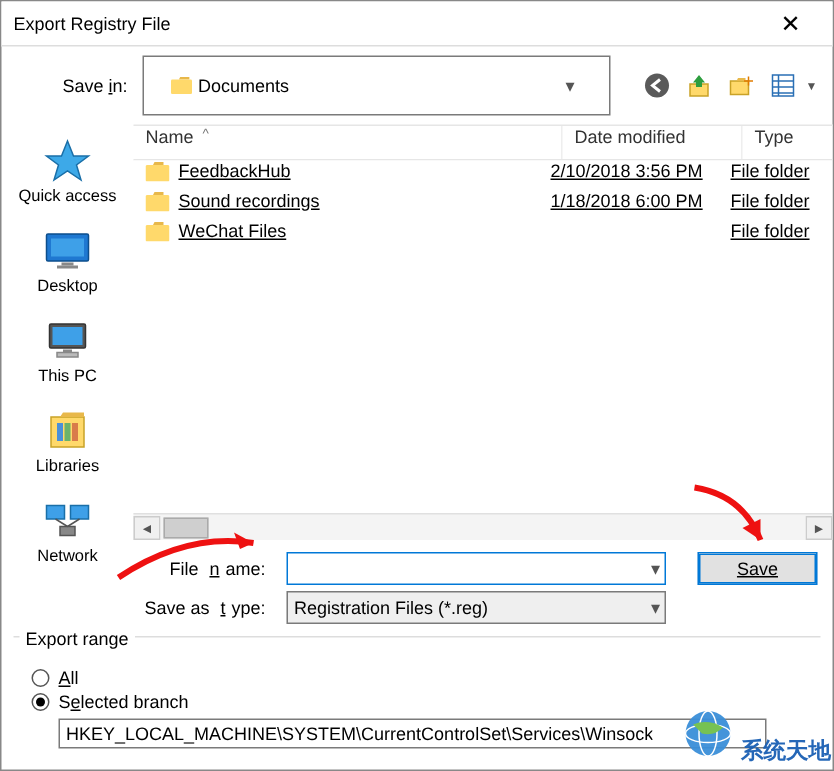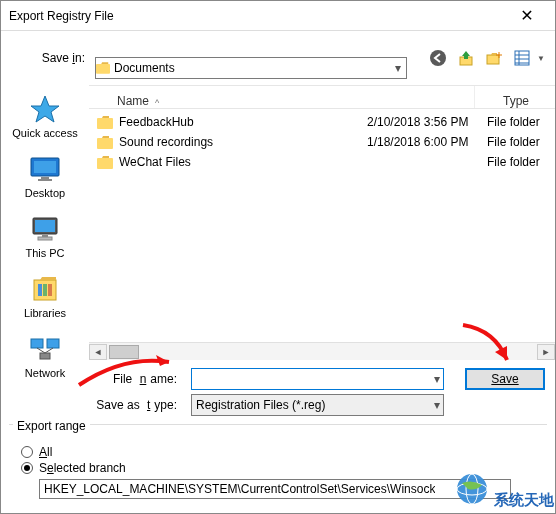--- a/index.html
+++ b/index.html
@@ -7,44 +7,44 @@
   .window { width: 556px; height: 514px; border: 1px solid #888; background: #fff; display: flex; flex-direction: column; }
 
   
   .titlebar { height: 30px; display: flex; align-items: center; padding: 0 8px; background: #fff; border-bottom: 1px solid #ddd; }
   .titlebar .title { flex: 1; font-size: 12px; color: #000; }
   .titlebar .close { width: 40px; text-align: center; font-size: 16px; color: #000; cursor: default; }
 
   
   .savein-row { display: flex; align-items: center; padding: 6px 10px; gap: 4px; }
   .savein-label { width: 80px; text-align: right; padding-right: 6px; display:flex; align-items:center; justify-content:flex-end; gap:2px; }
-  .savein-combo { flex: 1; height: 22px; border: 1px solid #7a7a7a; background: #fff; display: flex; align-items: center; padding: 0 0; position: relative; margin-top: 20px; }
+  .savein-combo { flex: 1; height: 40px; border: 1px solid #7a7a7a; background: #fff; display: flex; align-items: center; padding: 0 18px; position: relative; }
   .savein-combo .folder-mini { width:14px; height:12px; margin-right:4px; }
   .savein-combo .combo-text { flex:1; }
   .savein-combo .chev { width:16px; text-align:center; color:#555; }
   .tb-btn { width: 22px; height: 22px; display:flex; align-items:center; justify-content:center; margin-left:2px; }
   .tb-dropdown { width:8px; display:flex; align-items:center; justify-content:center; color:#555; font-size:8px; }
 
   
   .body-row { flex:1; display:flex; min-height:0; }
   .places { width: 88px; display:flex; flex-direction:column; align-items:center; padding-top: 8px; gap: 14px; }
   .place { width: 80px; display:flex; flex-direction:column; align-items:center; gap:2px; cursor:default; }
   .place-icon { width:36px; height:32px; display:flex; align-items:center; justify-content:center; }
   .place-label { font-size: 11px; color:#000; text-align:center; }
 
   .filelist-wrap { flex:1; display:flex; flex-direction:column; border-left: 0px solid #eee; }
   .col-headers { height: 24px; display:flex; align-items:center; border-top:1px solid #e6e6e6; border-bottom:1px solid #e6e6e6; background:#fff; }
-  .col { padding: 0 8px; height:100%; display:flex; align-items:flex-end; color:#333; border-right:1px solid #eee;margin-left:20px; }
+  .col { padding: 0 8px; height:100%; display:flex; align-items:flex-start; color:#333; border-right:1px solid #eee; }
   .col.name { flex:1; }
   .col.date { width: 120px; }
   .col.type { width: 60px; border-right:none; }
   .sort-ind { margin-left:6px; color:#777; font-size:9px; }
 
   .filelist { flex:1; overflow:hidden; background:#fff; }
-  .file-row { display:flex; align-items:flex-end; height:20px; padding: 0 8px; }
+  .file-row { display:flex; align-items:flex-start; height:20px; padding: 0 8px; text-decoration: underline; }
   .file-row .fname { flex:1; display:flex; align-items:center; gap:6px; }
   .file-row .fdate { width:120px; color:#000; }
   .file-row .ftype { width:60px; color:#000; }
 
   .folder-icon { width:16px; height:13px; display:inline-block; }
 
   .hscroll { height: 18px; display:flex; align-items:center; border-top:1px solid #e0e0e0; background:#f4f4f4; }
   .hscroll .arrow { width:18px; height:16px; display:flex; align-items:center; justify-content:center; background:#f0f0f0; border:1px solid #ccc; font-size:9px; color:#555; }
   .hscroll .track { flex:1; height:16px; background:#f4f4f4; position:relative; }
   .hscroll .thumb { position:absolute; left:2px; top:1px; width:30px; height:14px; background:#cfcfcf; border:1px solid #aaa; }
@@ -200,20 +200,23 @@
         <div class="place-label">Network</div>
       </div>
     </div>
 
     <div class="filelist-wrap">
       <div class="col-headers">
         <div class="col name">
           <span>Name</span>
           <span class="sort-ind">^</span>
         </div>
+        <div class="col date">
+            <span>Date modified</span>
+          </div>
         <div class="col type">
             <span>Type</span>
           </div>
       </div>
       <div class="filelist">
         <div class="file-row">
           <div class="fname">
             <svg class="folder-icon" viewBox="0 0 16 13">
                 <path class="folder-svg-tab" d="M0 2 L5 2 L6 0 L12 0 L12 2 Z"></path>
                 <rect class="folder-svg-body" x="0" y="2" width="16" height="11" rx="1"></rect>

